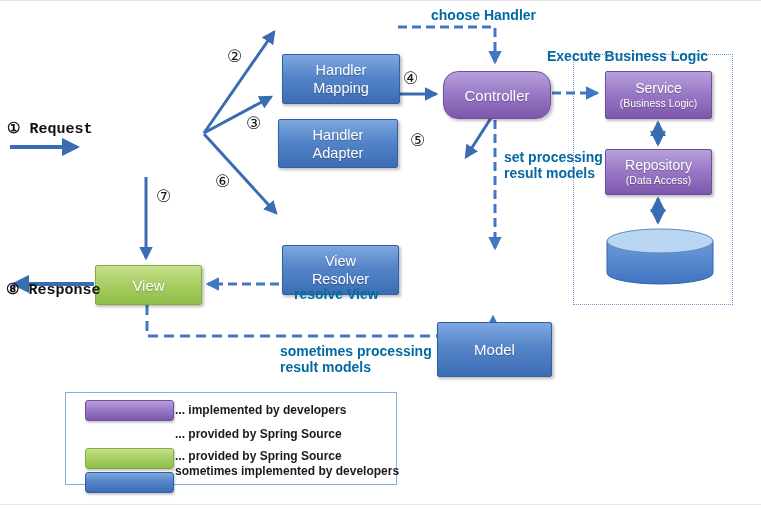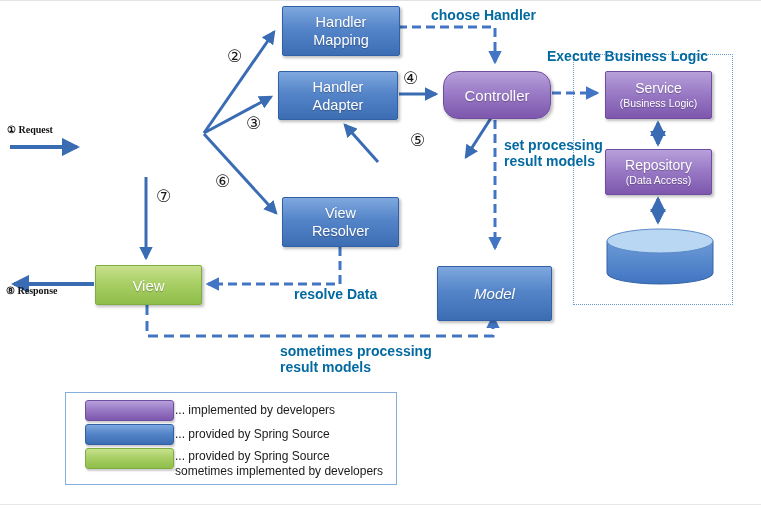--- a/index.html
+++ b/index.html
@@ -10,32 +10,32 @@
   }
   #connectors{position:absolute;left:0;top:0;z-index:1;}
   .node{
     position:absolute;z-index:2;display:flex;flex-direction:column;
     align-items:center;justify-content:center;text-align:center;
     color:#fff;font-size:15px;line-height:19px;
     border-radius:2px;text-shadow:0 1px 1px rgba(0,0,0,.28);
     box-shadow:1.5px 2px 3px rgba(0,0,0,.25);
     white-space:pre-line;
   }
-  .blue{background:linear-gradient(180deg,#7ea8de 0%,#5585c9 45%,#3c6cb2 100%);border:1px solid #3160a6;}
+  .blue{background:linear-gradient(180deg,#7ea8de 0%,#5585c9 45%,#3c6cb2 100%);border:1px solid #3160a6;margin-top:48px;}
   .purple{background:linear-gradient(180deg,#b7a0da 0%,#9a7bc6 45%,#7d57ad 100%);border:1px solid #6f4da0;}
   .green{background:linear-gradient(180deg,#c8e18d 0%,#a9cf66 45%,#8fbe4a 100%);border:1px solid #7fae3f;}
   .lavender{background:linear-gradient(180deg,#af94d4 0%,#9c7cc6 45%,#8a62ba 100%);border:1px solid #7b55ab;border-radius:10px;}
   .sub{font-size:10.5px;line-height:13px;margin-top:1px;}
   .ann{position:absolute;z-index:2;color:#0369a1;font-weight:bold;font-size:14px;line-height:16px;white-space:pre-line;}
   .num{position:absolute;z-index:2;color:#1b1b1b;font-size:17px;line-height:17px;font-family:"DejaVu Sans",sans-serif;}
-  .stepword{position:absolute;z-index:2;color:#111;font-weight:bold;font-size:10px;line-height:18px;font-family:Liberation Serif, serif;}
+  .stepword{position:absolute;z-index:2;color:#111;font-weight:bold;font-size:15px;line-height:18px;font-family:Liberation Mono, monospace;}
   #biz-region{position:absolute;z-index:0;border:1.5px dotted #6b9bd2;background:transparent;}
   #legend-box{position:absolute;z-index:2;border:1px solid #85aedd;background:#fff;}
   .swatch{position:absolute;z-index:3;width:87px;height:19px;border-radius:3px;box-shadow:1px 1.5px 2px rgba(0,0,0,.2);}
-  .legend-text{position:absolute;z-index:3;color:#1a1a1a;font-weight:normal;font-size:12px;line-height:14.5px;white-space:pre-line;}
+  .legend-text{position:absolute;z-index:3;color:#1a1a1a;font-weight:bold;font-size:12px;line-height:14.5px;white-space:pre-line;}
   #db-label{position:absolute;z-index:2;width:106px;text-align:center;color:#fff;font-size:15px;text-shadow:0 1px 1px rgba(0,0,0,.3);}
   #bottom-line{position:absolute;left:0;top:503px;width:761px;height:1px;background:#e6e6e6;z-index:2;}
 </style>
 </head>
 <body>
 
 <div id="stage">
 
   <div id="biz-region" style="left:573px;top:53px;width:158px;height:249px;"></div>
 
@@ -88,21 +88,21 @@
 Adapter</div>
 
   <div class="node purple" style="left:443px;top:70px;width:106px;height:46px;border-radius:15px;">Controller</div>
 
 
   <div class="node blue" style="left:282px;top:196px;width:115px;height:48px;font-size:14.5px;line-height:18px;">View
 Resolver</div>
 
   <div class="node green" style="left:95px;top:264px;width:105px;height:38px;">View</div>
 
-  <div class="node blue" style="left:437px;top:265px;width:113px;height:53px;font-style:italic;">Model</div>
+  <div class="node blue" style="left:437px;top:273px;width:113px;height:53px;">Model</div>
 
   <div class="node purple" style="left:605px;top:70px;width:105px;height:46px;font-size:14px;line-height:16px;">
     <span>Service</span>
     <span class="sub">(Business Logic)</span>
   </div>
 
   <div class="node purple" style="left:605px;top:148px;width:105px;height:44px;font-size:14px;line-height:16px;">
     <span>Repository</span>
     <span class="sub">(Data Access)</span>
   </div>
@@ -112,23 +112,23 @@
   <div class="stepword" style="left:6px;top:257px;margin-top:24px;">⑧ Response</div>
   <div class="num" style="left:227px;top:47px;">②</div>
   <div class="num" style="left:246px;top:114px;">③</div>
   <div class="num" style="left:403px;top:69px;">④</div>
   <div class="num" style="left:410px;top:131px;">⑤</div>
   <div class="num" style="left:215px;top:172px;">⑥</div>
   <div class="num" style="left:156px;top:187px;">⑦</div>
 
   <div class="ann" style="left:431px;top:6px;">choose Handler</div>
   <div class="ann" style="left:547px;top:26px;margin-top:21px;">Execute Business Logic</div>
-  <div class="ann" style="left:504px;top:136px;">set processing
+  <div class="ann" style="left:504px;top:148px;">set processing
 result models</div>
-  <div class="ann" style="left:294px;top:285px;">resolve Data</div>
+  <div class="ann" style="left:294px;top:285px;">resolve View</div>
   <div class="ann" style="left:280px;top:342px;">sometimes processing
 result models</div>
 
   <div id="legend-box" style="left:65px;top:391px;width:330px;height:91px;"></div>
   <div class="swatch purple" style="left:85px;top:399px;"></div>
   <div class="swatch blue" style="left:85px;top:423px;"></div>
   <div class="swatch green" style="left:85px;top:447px;"></div>
   <div class="legend-text" style="left:175px;top:402px;">... implemented by developers</div>
   <div class="legend-text" style="left:175px;top:426px;">... provided by Spring Source</div>
   <div class="legend-text" style="left:175px;top:448px;">... provided by Spring Source

